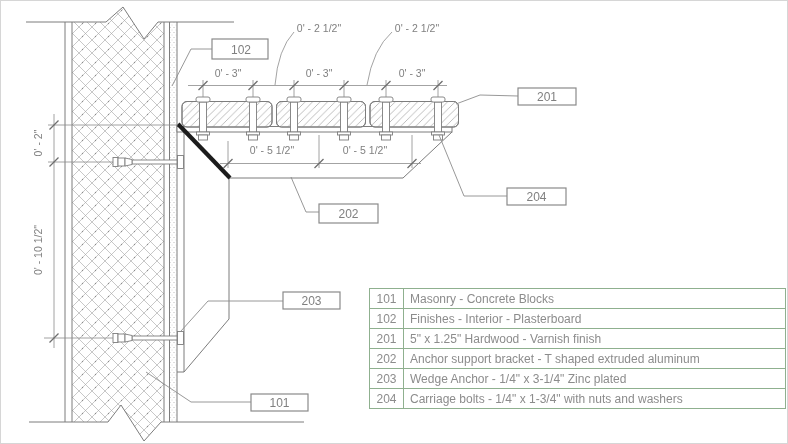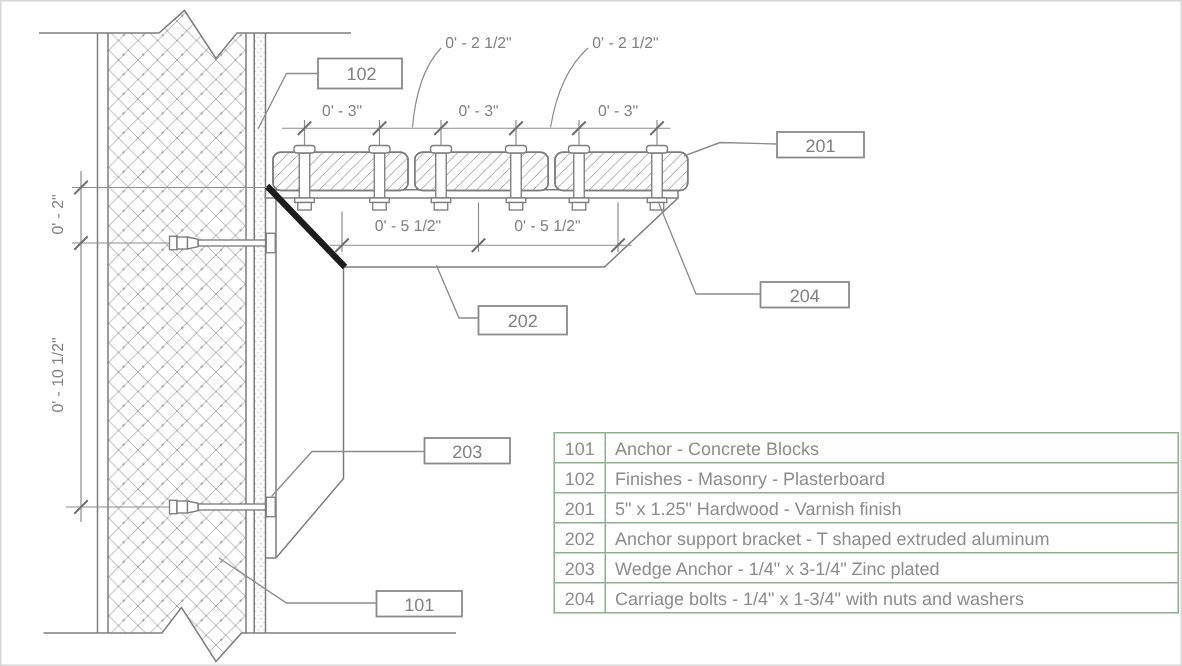--- a/index.html
+++ b/index.html
@@ -214,25 +214,25 @@
       <rect x="250" y="393" width="57" height="17"></rect>
       <text class="tagtxt" x="278.5" y="406" text-anchor="middle" stroke="none">101</text>
     </g>
   </g>
 </svg>
 
   <table class="legend">
     <tbody>
       <tr>
         <td class="code">101</td>
-        <td>Anchor - Concrete Blocks</td>
+        <td>Masonry - Concrete Blocks</td>
       </tr>
       <tr>
         <td class="code">102</td>
-        <td>Finishes - Masonry - Plasterboard</td>
+        <td>Finishes - Interior - Plasterboard</td>
       </tr>
       <tr>
         <td class="code">201</td>
         <td>5" x 1.25" Hardwood - Varnish finish</td>
       </tr>
       <tr>
         <td class="code">202</td>
         <td>Anchor support bracket - T shaped extruded aluminum</td>
       </tr>
       <tr>

